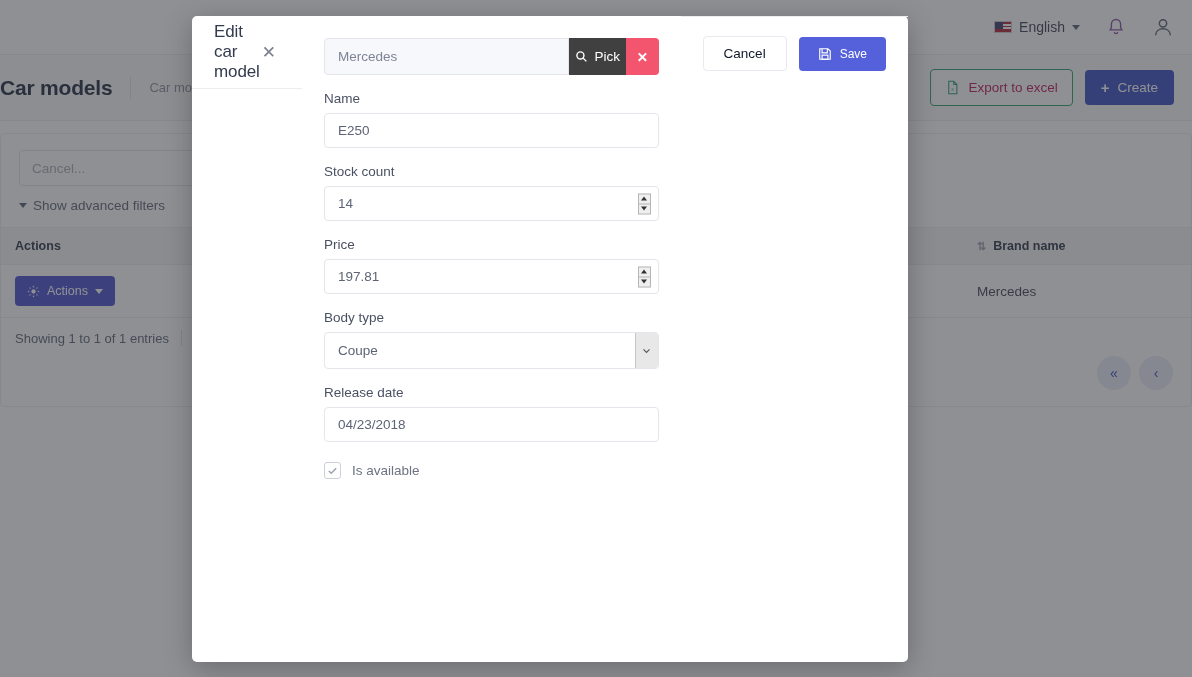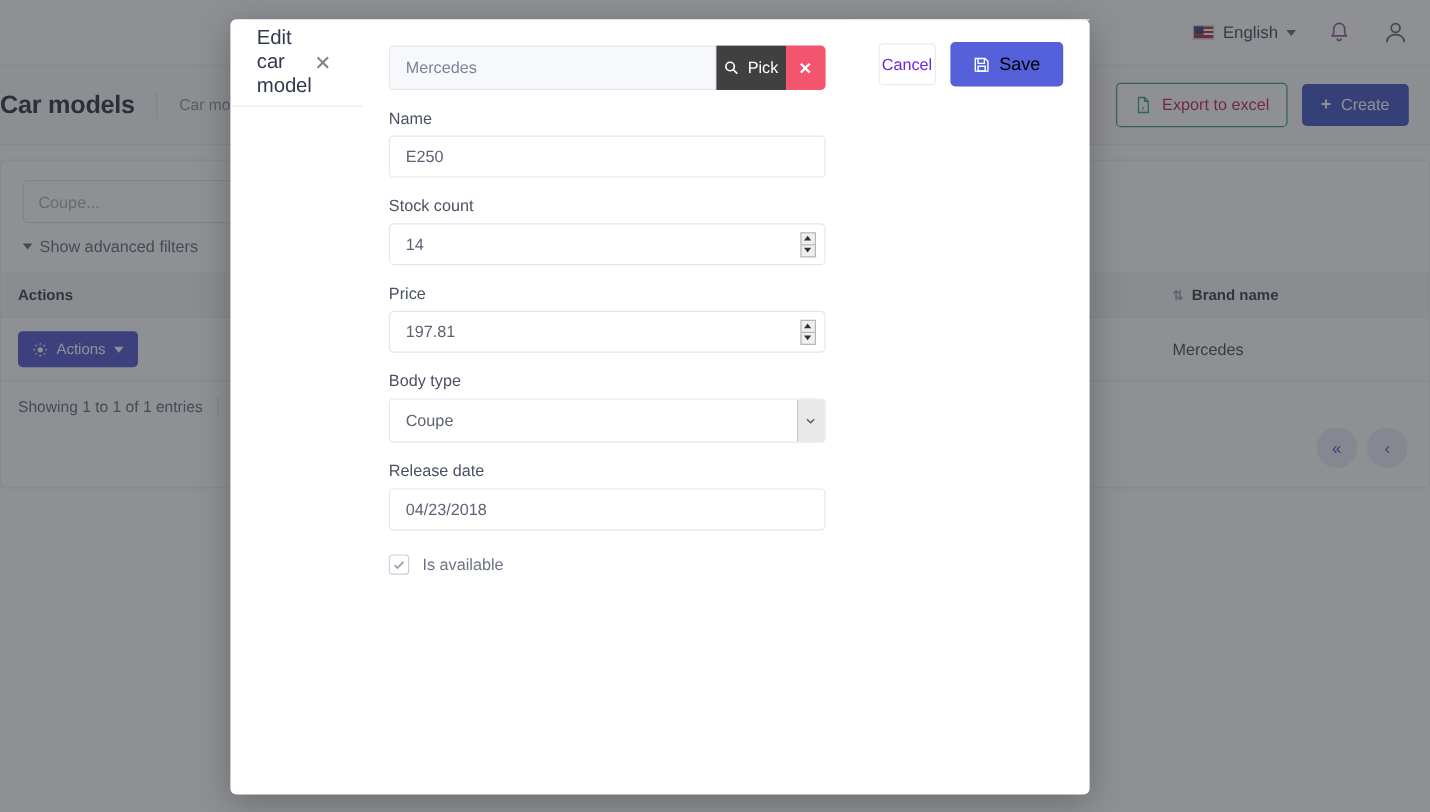--- a/index.html
+++ b/index.html
@@ -223,26 +223,26 @@
   .check-label { font-size: 13.5px; color: #6d7384; }
 
   .modal-foot {
     flex: 0 0 74px; height: 74px;
     border-top: 1px solid #ececf1;
     display: flex; align-items: center; justify-content: flex-end;
     gap: 12px; padding: 0 22px;
   }
   .btn-cancel {
     background: #fff; border: 1px solid #e8eaef; border-radius: 4px;
-    color: #6d28d9; font-size: 13.5px; padding: 9px 2px; cursor: pointer;
+    color: #0f172a; font-size: 13.5px; padding: 9px 20px; cursor: pointer;
     font-family: "Liberation Sans", sans-serif;
   }
   .btn-save {
-    background: #5561da; border: none; border-radius: 4px; color: #000000;
-    font-size: 15px; padding: 10px 19px; cursor: pointer;
+    background: #5561da; border: none; border-radius: 4px; color: #ffffff;
+    font-size: 12px; padding: 10px 19px; cursor: pointer;
     display: flex; align-items: center; gap: 8px;
     font-family: "Liberation Sans", sans-serif;
   }
   .save-ico { width: 14px; height: 14px; display: block; }
 </style>
 </head>
 <body>
 
 <div id="page-bg">
 
@@ -284,21 +284,21 @@
       <button class="btn-create">
         <span class="plus-ico">+</span>
         <span>Create</span>
       </button>
     </div>
   </div>
 
   <div class="card">
     <div class="card-top">
       <div class="searchbox">
-        <span>Coupe...</span>
+        <span>Cancel...</span>
       </div>
       <div class="advfilters">
         <span class="caret-down"></span>
         <span>Show advanced filters</span>
       </div>
     </div>
 
     <table class="tbl">
       <thead>
         <tr>

